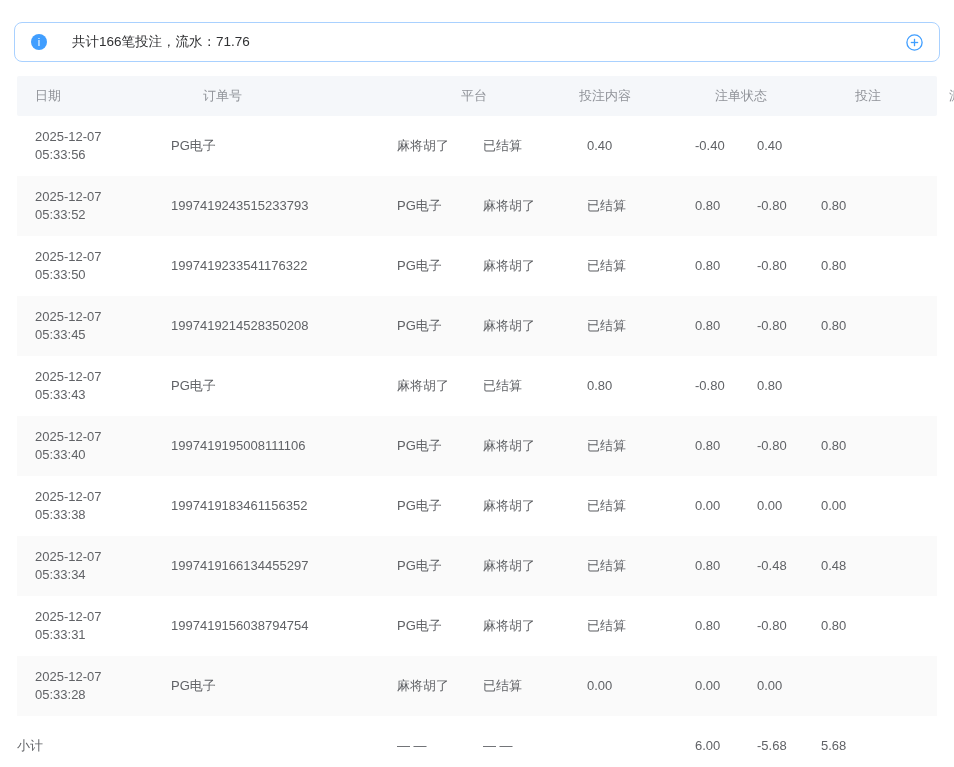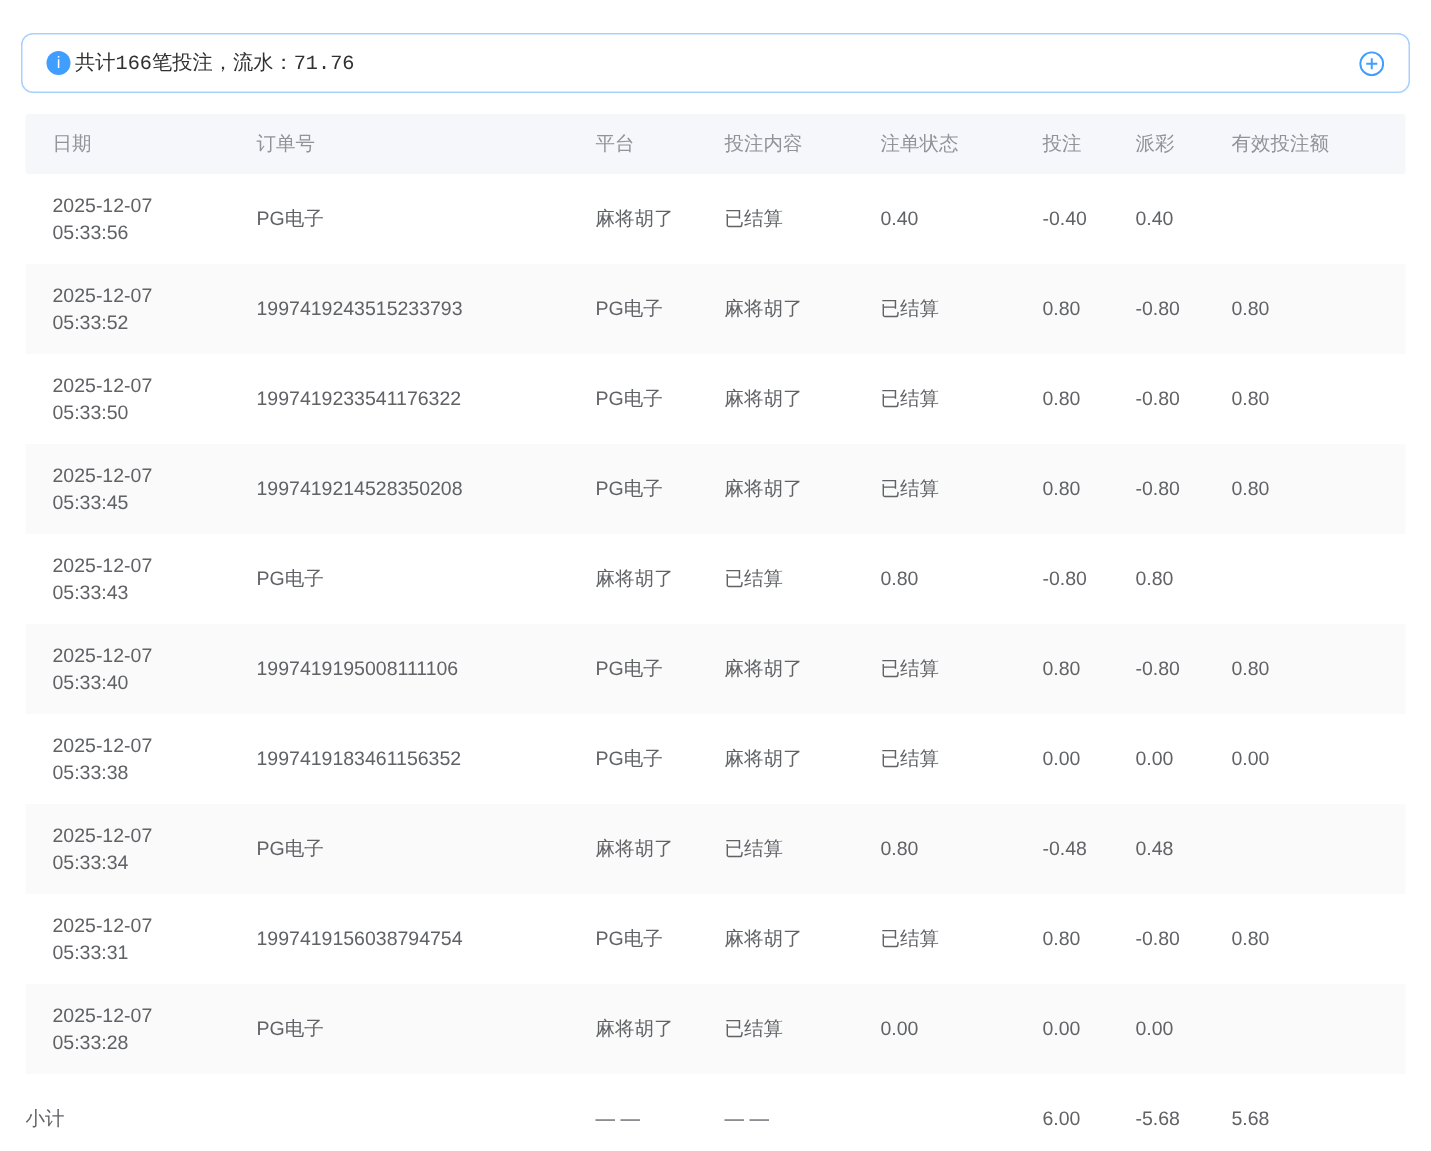--- a/index.html
+++ b/index.html
@@ -26,43 +26,43 @@
     border-radius: 50%;
     background: #409eff;
     color: #fff;
     font-size: 11px;
     line-height: 16px;
     text-align: center;
     font-style: normal;
     flex: 0 0 16px;
   }
   .banner-text {
-    margin-left: 3px;
+    margin-left: 25px;
     font-size: 13.5px;
     color: #303133;
-    font-family: Liberation Mono, monospace;
   }
   .plus-icon {
     margin-left: auto;
     width: 18px; height: 18px;
     cursor: pointer;
     display: flex; align-items: center; justify-content: center;
   }
 
   
   .table { margin: 0 17px; }
   .thead, .tr, .tfoot {
     display: grid;
     grid-template-columns: 136px 226px 86px 104px 108px 62px 64px 1fr;
     align-items: center;
   }
   .thead {
     height: 40px;
     background: #f5f7fa;
     border-radius: 2px;
+    gap: 32px;
   }
   .th {
     font-size: 13px;
     color: #909399;
     padding-left: 18px;
     white-space: nowrap;
   }
   .tr { height: 60px; background: #ffffff; }
   .tr:nth-child(even) { background: #fafafa; }
   .td {
@@ -191,20 +191,21 @@
         <div class="td">已结算</div>
         <div class="td">0.00</div>
         <div class="td">0.00</div>
         <div class="td">0.00</div>
       </div>
       <div class="tr">
         <div class="td">
           <span class="time-line">2025-12-07</span>
           <span class="time-line">05:33:34</span>
         </div>
+        <div class="td">1997419166134455297</div>
         <div class="td">PG电子</div>
         <div class="td">麻将胡了</div>
         <div class="td">已结算</div>
         <div class="td">0.80</div>
         <div class="td">-0.48</div>
         <div class="td">0.48</div>
       </div>
       <div class="tr">
         <div class="td">
           <span class="time-line">2025-12-07</span>

